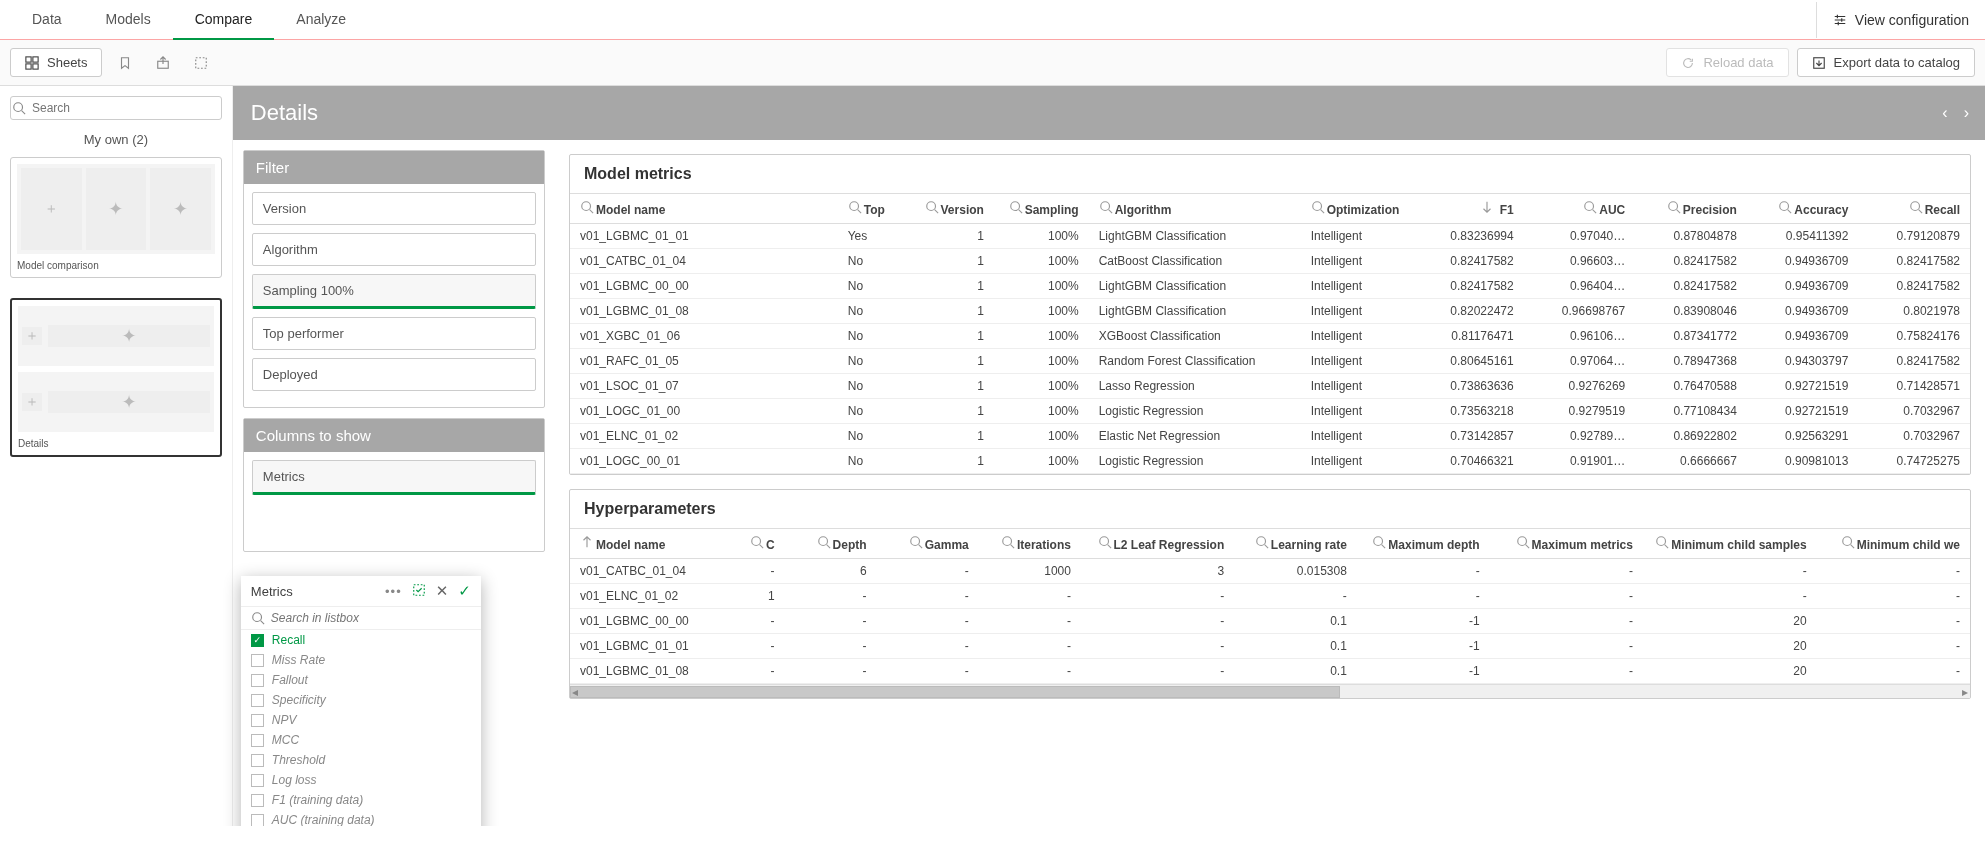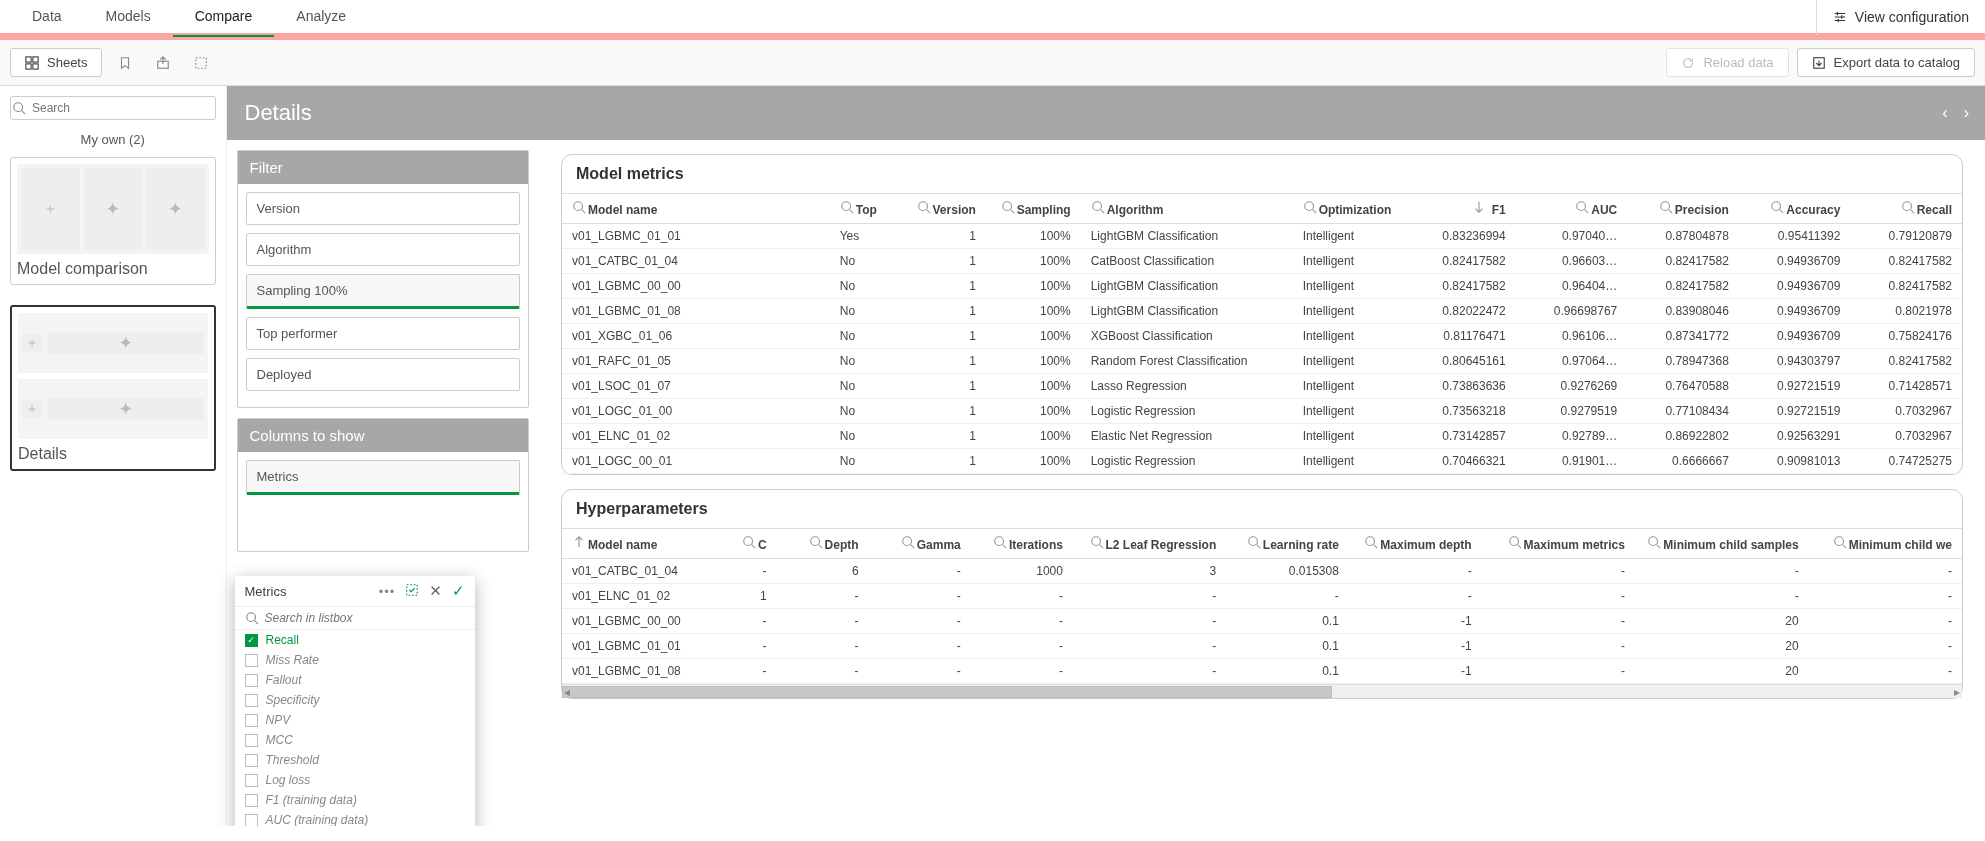--- a/index.html
+++ b/index.html
@@ -1,19 +1,19 @@
 <!DOCTYPE html>
 <html><head>
 <meta charset="utf-8">
 <style>
   * { box-sizing: border-box; margin: 0; padding: 0; font-family: -apple-system, BlinkMacSystemFont, "Segoe UI", Arial, sans-serif; }
   body { background: #fff; color: #404040; font-size: 12px; width: 1985px; }
   
   
-  .topbar { display: flex; align-items: center; border-bottom: 7px solid #fca5a5; height: 40px; }
+  .topbar { display: flex; align-items: center; border-bottom: 1px solid #fca5a5; height: 40px; }
   .tabs { display: flex; gap: 0; padding-left: 10px; }
   .tab { padding: 11px 22px; font-size: 14px; color: #555; cursor: pointer; border-bottom: 2px solid transparent; }
   .tab.active { border-bottom: 2px solid #009845; color: #222; }
   .topbar .spacer { flex: 1; }
   .viewconfig-top { border-left: 1px solid #ddd; padding: 10px 16px; display: flex; align-items: center; gap: 8px; font-size: 14px; color: #333; cursor: pointer; }
   
   
   .toolbar { display: flex; align-items: center; border-bottom: 1px solid #ddd; height: 46px; background: #fafafa; padding: 0 10px; gap: 8px; }
   .btn { display: inline-flex; align-items: center; gap: 8px; padding: 6px 14px; border: 1px solid #ccc; background: #fff; border-radius: 3px; font-size: 13px; color: #444; cursor: pointer; }
   .btn.disabled{ color:#bbb; border-color:#e2e2e2; cursor:default;}
@@ -22,21 +22,21 @@
   .leftpanel { width: 238px; padding: 10px 10px; border-right: 1px solid #eee; }
   .searchbox { display: flex; align-items: center; border: 1px solid #ccc; border-radius: 3px; padding: 4px 1px; gap:6px; color:#888;}
   .searchbox input { border: none; outline: none; flex: 1; font-size: 12px; color:#888; }
   .myown { margin-top: 12px; font-size: 13px; color: #555; text-align: center; }
   .cards { margin-top: 10px; }
   .card { border: 1px solid #ccc; border-radius: 3px; padding: 6px; margin-bottom: 20px; cursor:pointer;}
   .card.selected { border: 2px solid #333; }
   .card-thumb { background: #f4f4f4; height: 90px; display:flex; gap:4px; padding:4px;}
   .card-thumb2 { background: #f4f4f4; height: 60px; margin-bottom:6px; display:flex; gap:6px; padding:4px; align-items:center; justify-content:center;}
   .card-col{ flex:1; background:#eee; display:flex; align-items:center; justify-content:center;}
-  .card-label { margin-top:6px; font-size: 16px; color: #555; }
+  .card-label { margin-top:6px; font-size: 10px; color: #555; }
   .puzzle{ color:#bbb; font-size:18px;}
   .plusmini{ color:#bbb; font-size:14px;}
   
   
   .centercol { width: 330px; padding: 0; background: #fff; }
   .details-header { background: #a7a7a7; color: #fff; font-size: 22px; padding: 14px 18px; }
   .panel { margin: 10px 10px; border: 1px solid #ccc; border-radius: 2px;}
   .panel-h { background: #a7a7a7; color: #fff; font-size: 15px; padding: 8px 12px; }
   .panel-body{ padding:8px;}
   .filterbtn { border:1px solid #ccc; border-radius:2px; padding:8px 10px; margin-bottom:8px; font-size:13px; color:#555; cursor:pointer;}
@@ -51,21 +51,21 @@
   .popup-list{ max-height: 260px; overflow-y:auto; position:relative;}
   .popup-item{ display:flex; align-items:center; gap:8px; padding:3px 10px; font-size:12px; color:#888; font-style:italic; cursor:pointer;}
   .popup-item.checked{ color:#009845; font-style:normal;}
   .chk{ width:13px; height:13px; border:1px solid #bbb; display:inline-flex; align-items:center; justify-content:center; font-size:9px; color:#fff; background:#fff;}
   .popup-item.checked .chk{ background:#009845; border-color:#009845;}
   
   
   .rightcol { flex: 1; position:relative;}
   .right-header-strip{ background:#a7a7a7; height:54px; display:flex; align-items:center; justify-content:flex-end; padding:0 12px; gap:8px;}
   .navarrow{ color:#fff; font-size:16px; padding:4px; cursor:pointer;}
-  .section { border:1px solid #ccc; margin:14px 22px; border-radius:11px;}
+  .section { border:1px solid #ccc; margin:14px 14px; border-radius:2px;}
   .section-h{ font-size:16px; font-weight:600; padding:10px 14px; color:#333;}
   .table{ width:100%; border-collapse:collapse; font-size:12px; table-layout: fixed;}
   .table th{ text-align:left; font-weight:600; padding:6px 10px; border-top:1px solid #ddd; border-bottom:1px solid #ddd; color:#444; position:relative; white-space:nowrap; overflow:hidden; text-overflow:ellipsis;}
   .table th.right{ text-align:right;}
   .table td{ padding:5px 10px; border-bottom:1px solid #eee; color:#444; white-space:nowrap; overflow:hidden; text-overflow:ellipsis;}
   .table td.right{ text-align:right;}
   .colsearch{ color:#999; font-size:12px; margin-right:2px;}
   .hscroll{ overflow-x:auto; position:relative;}
   .hscroll-inner{ min-width:1400px;}
   .fake-scrollbar{ height:14px; background:#f0f0f0; border-top:1px solid #ddd; position:relative;}

